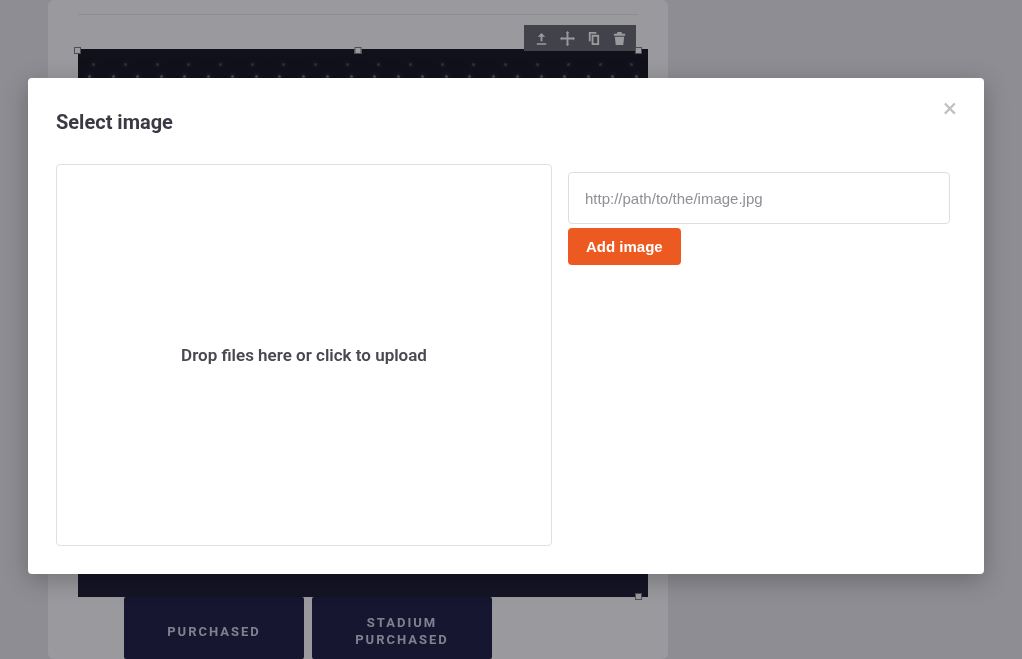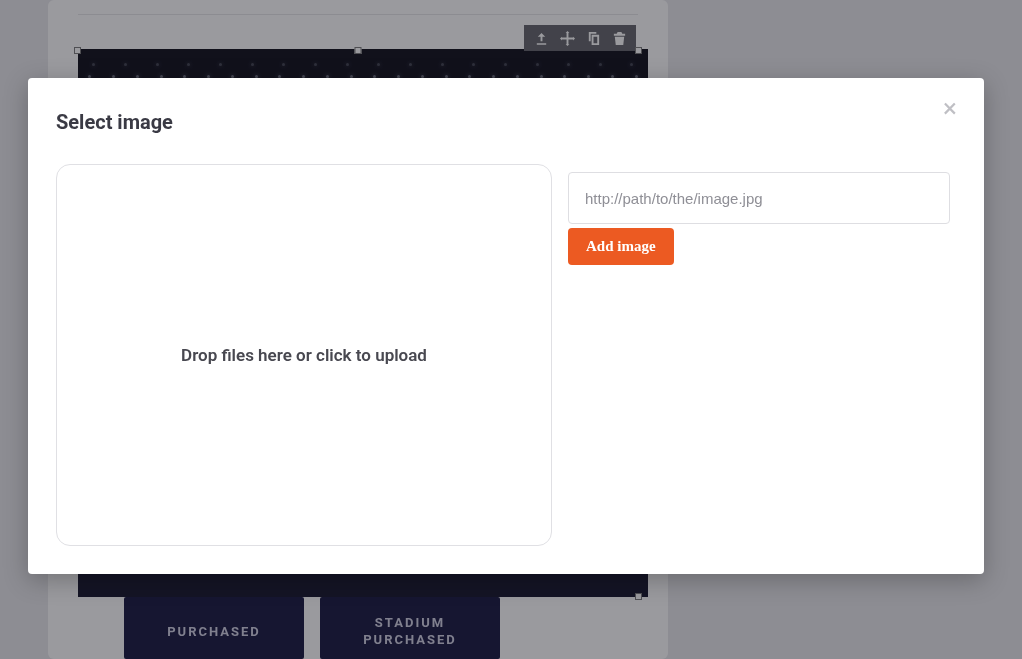--- a/index.html
+++ b/index.html
@@ -87,21 +87,21 @@
       width:3px; height:3px; background:#d7dff0; border-radius:50%; box-shadow:0 0 4px #ccd6f0;
     }
     .lr1 { top: 8px; opacity:0.25; }
     .lr2 { top: 20px; opacity:0.45; }
     .lr3 { top: 34px; opacity:0.75; }
     .buttons-row {
       position: absolute;
       left: 30px;
       bottom: 0;
       display: flex;
-      gap: 16px;
+      gap: 8px;
       padding-left: 46px;
     }
     .darkbtn {
       width: 180px;
       height: 62px;
       background: #100f3a;
       color: #cfcfe2;
       display:flex;
       align-items:center;
       justify-content:center;
@@ -144,21 +144,21 @@
       line-height: 1;
       cursor: pointer;
     }
     .dropzone {
       position: absolute;
       left: 28px;
       top: 86px;
       width: 496px;
       height: 382px;
       border: 1px solid #e0e0e4;
-      border-radius: 14px;
+      border-radius: 4px;
       display:flex;
       align-items:center;
       justify-content:center;
       cursor:pointer;
     }
     .dropzone-text {
       font-size: 17px;
       font-weight: 600;
       color: #484850;
     }
@@ -182,21 +182,20 @@
       left: 540px;
       top: 150px;
       background: #ec5a22;
       color: #fff;
       border: none;
       border-radius: 4px;
       padding: 10px 18px;
       font-size: 15px;
       font-weight: 600;
       cursor: pointer;
-      font-family: Liberation Serif, serif;
     }
   </style>
 </head>
 <body>
 
 <div class="page-bg">
   <div class="card">
     <div class="hr"></div>
     <div class="img-shell">
       <div class="toolbar">

